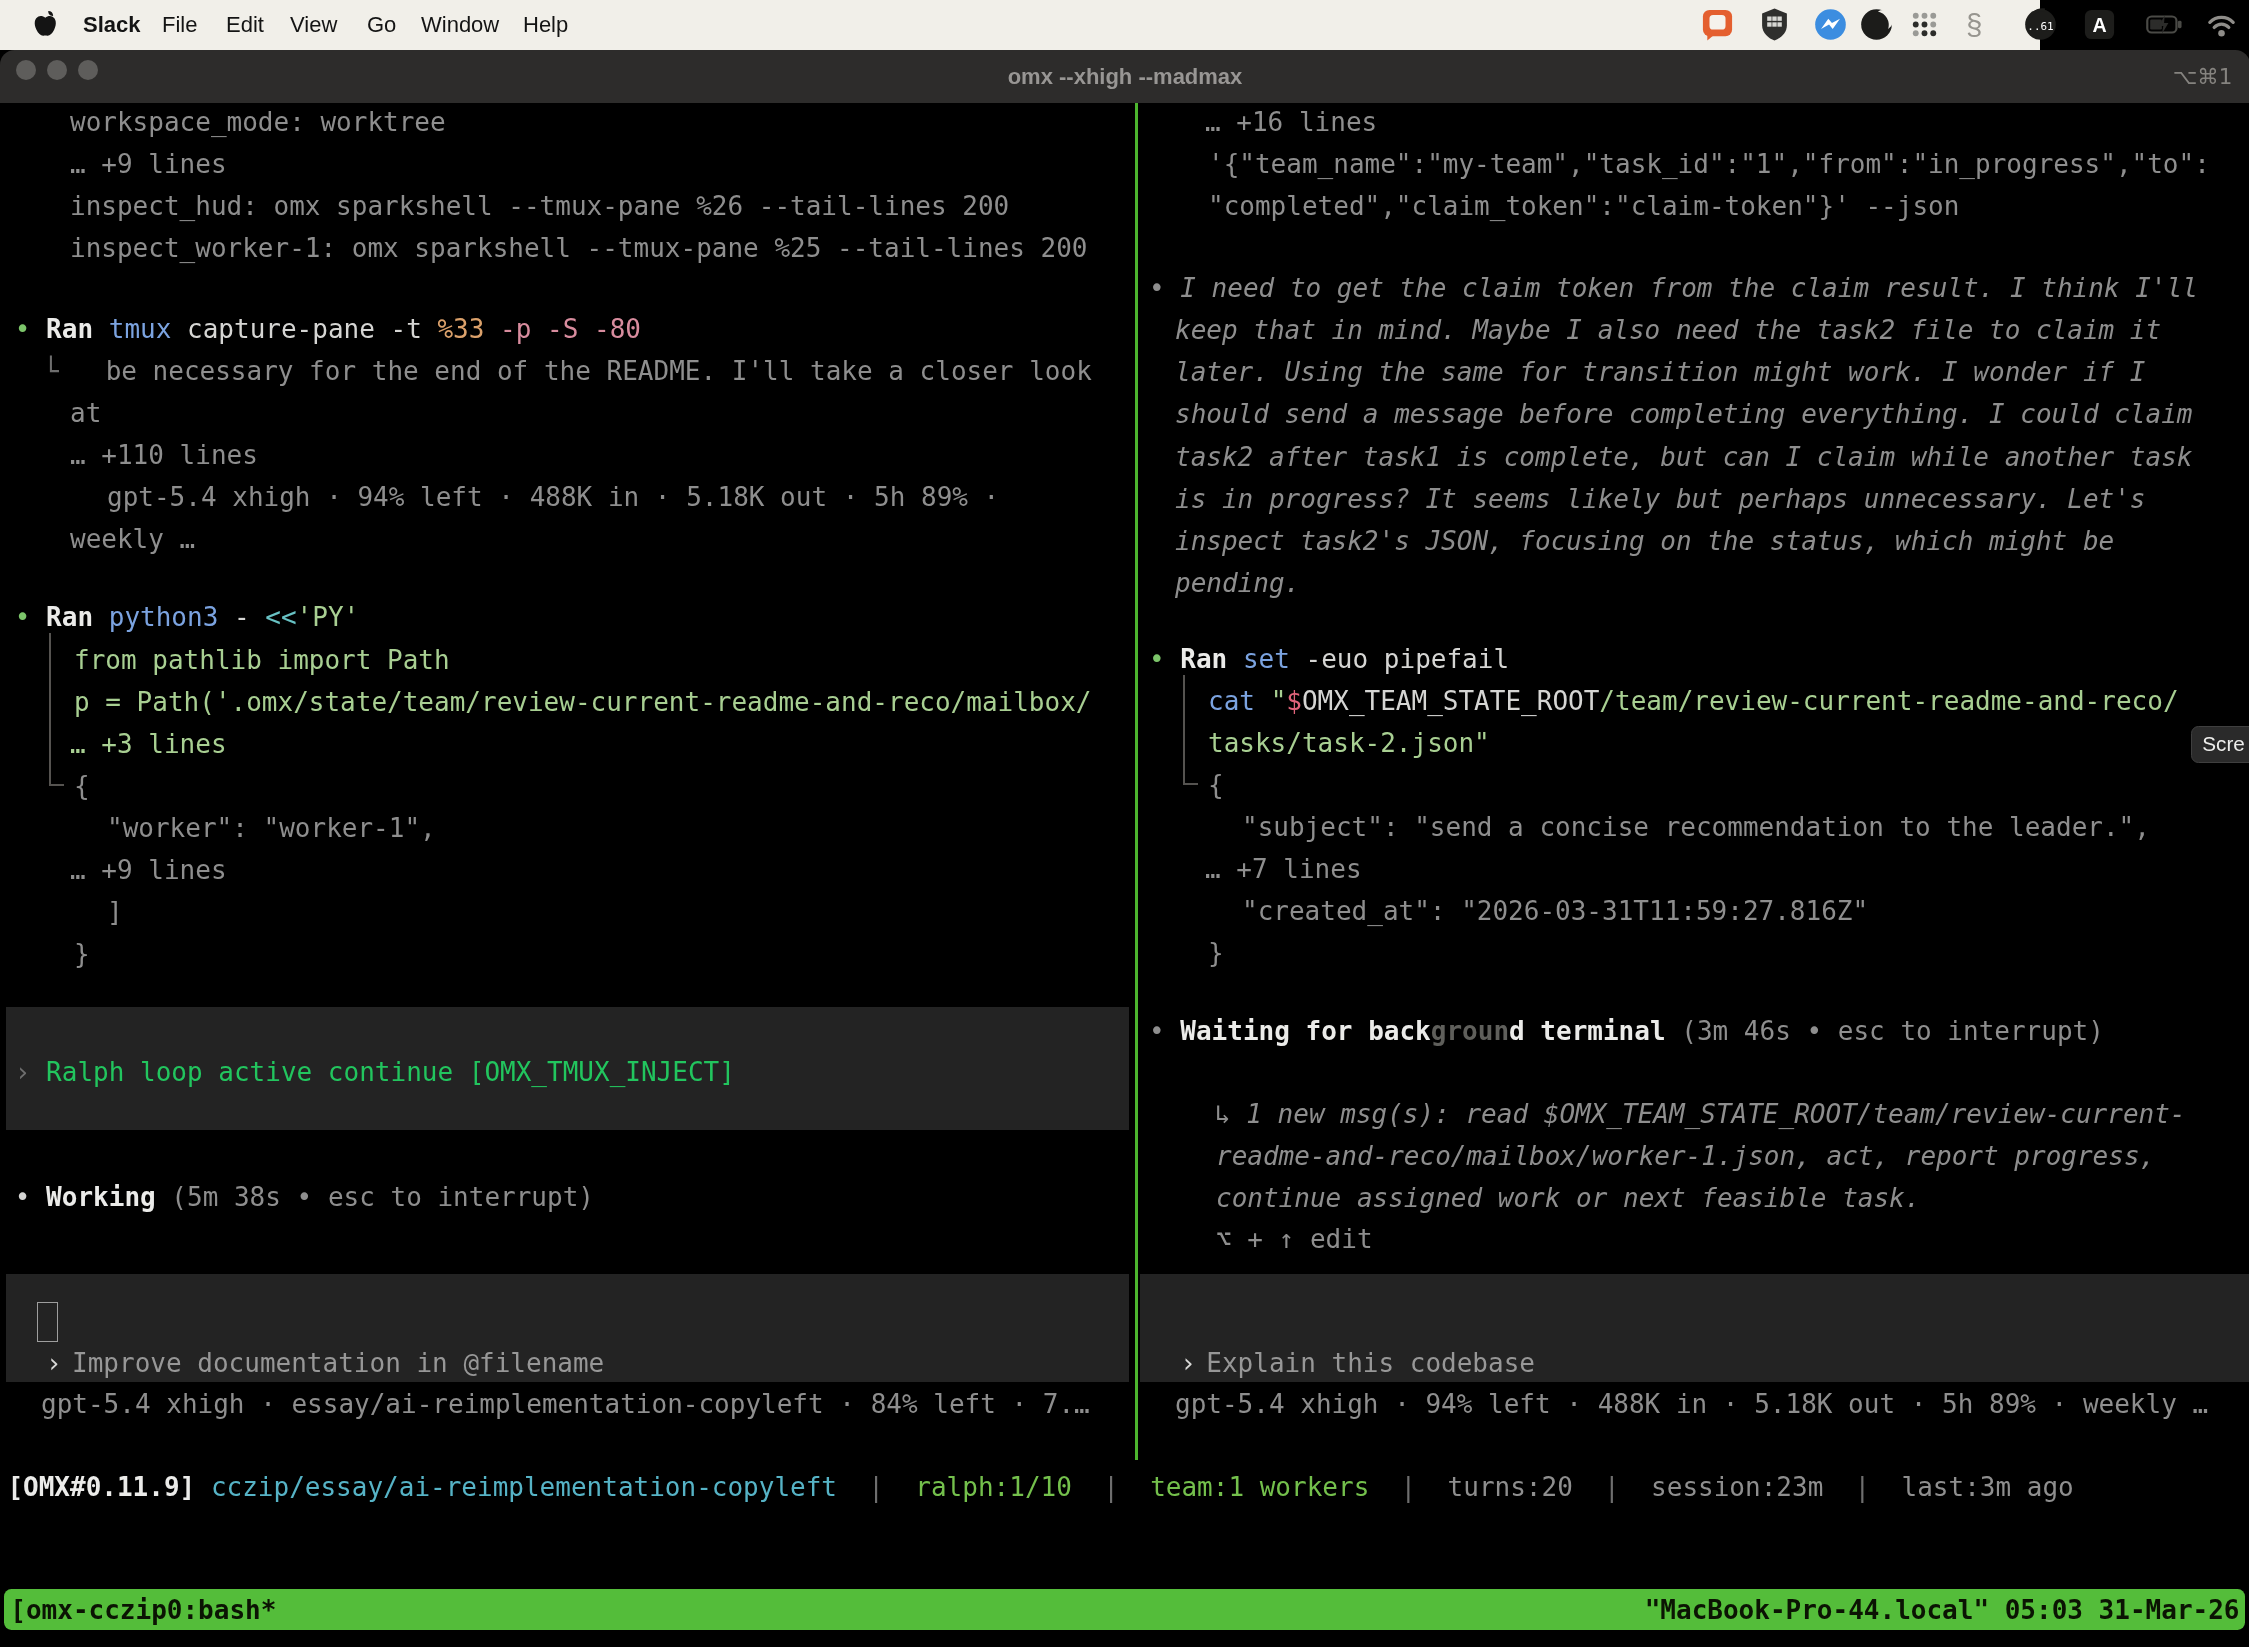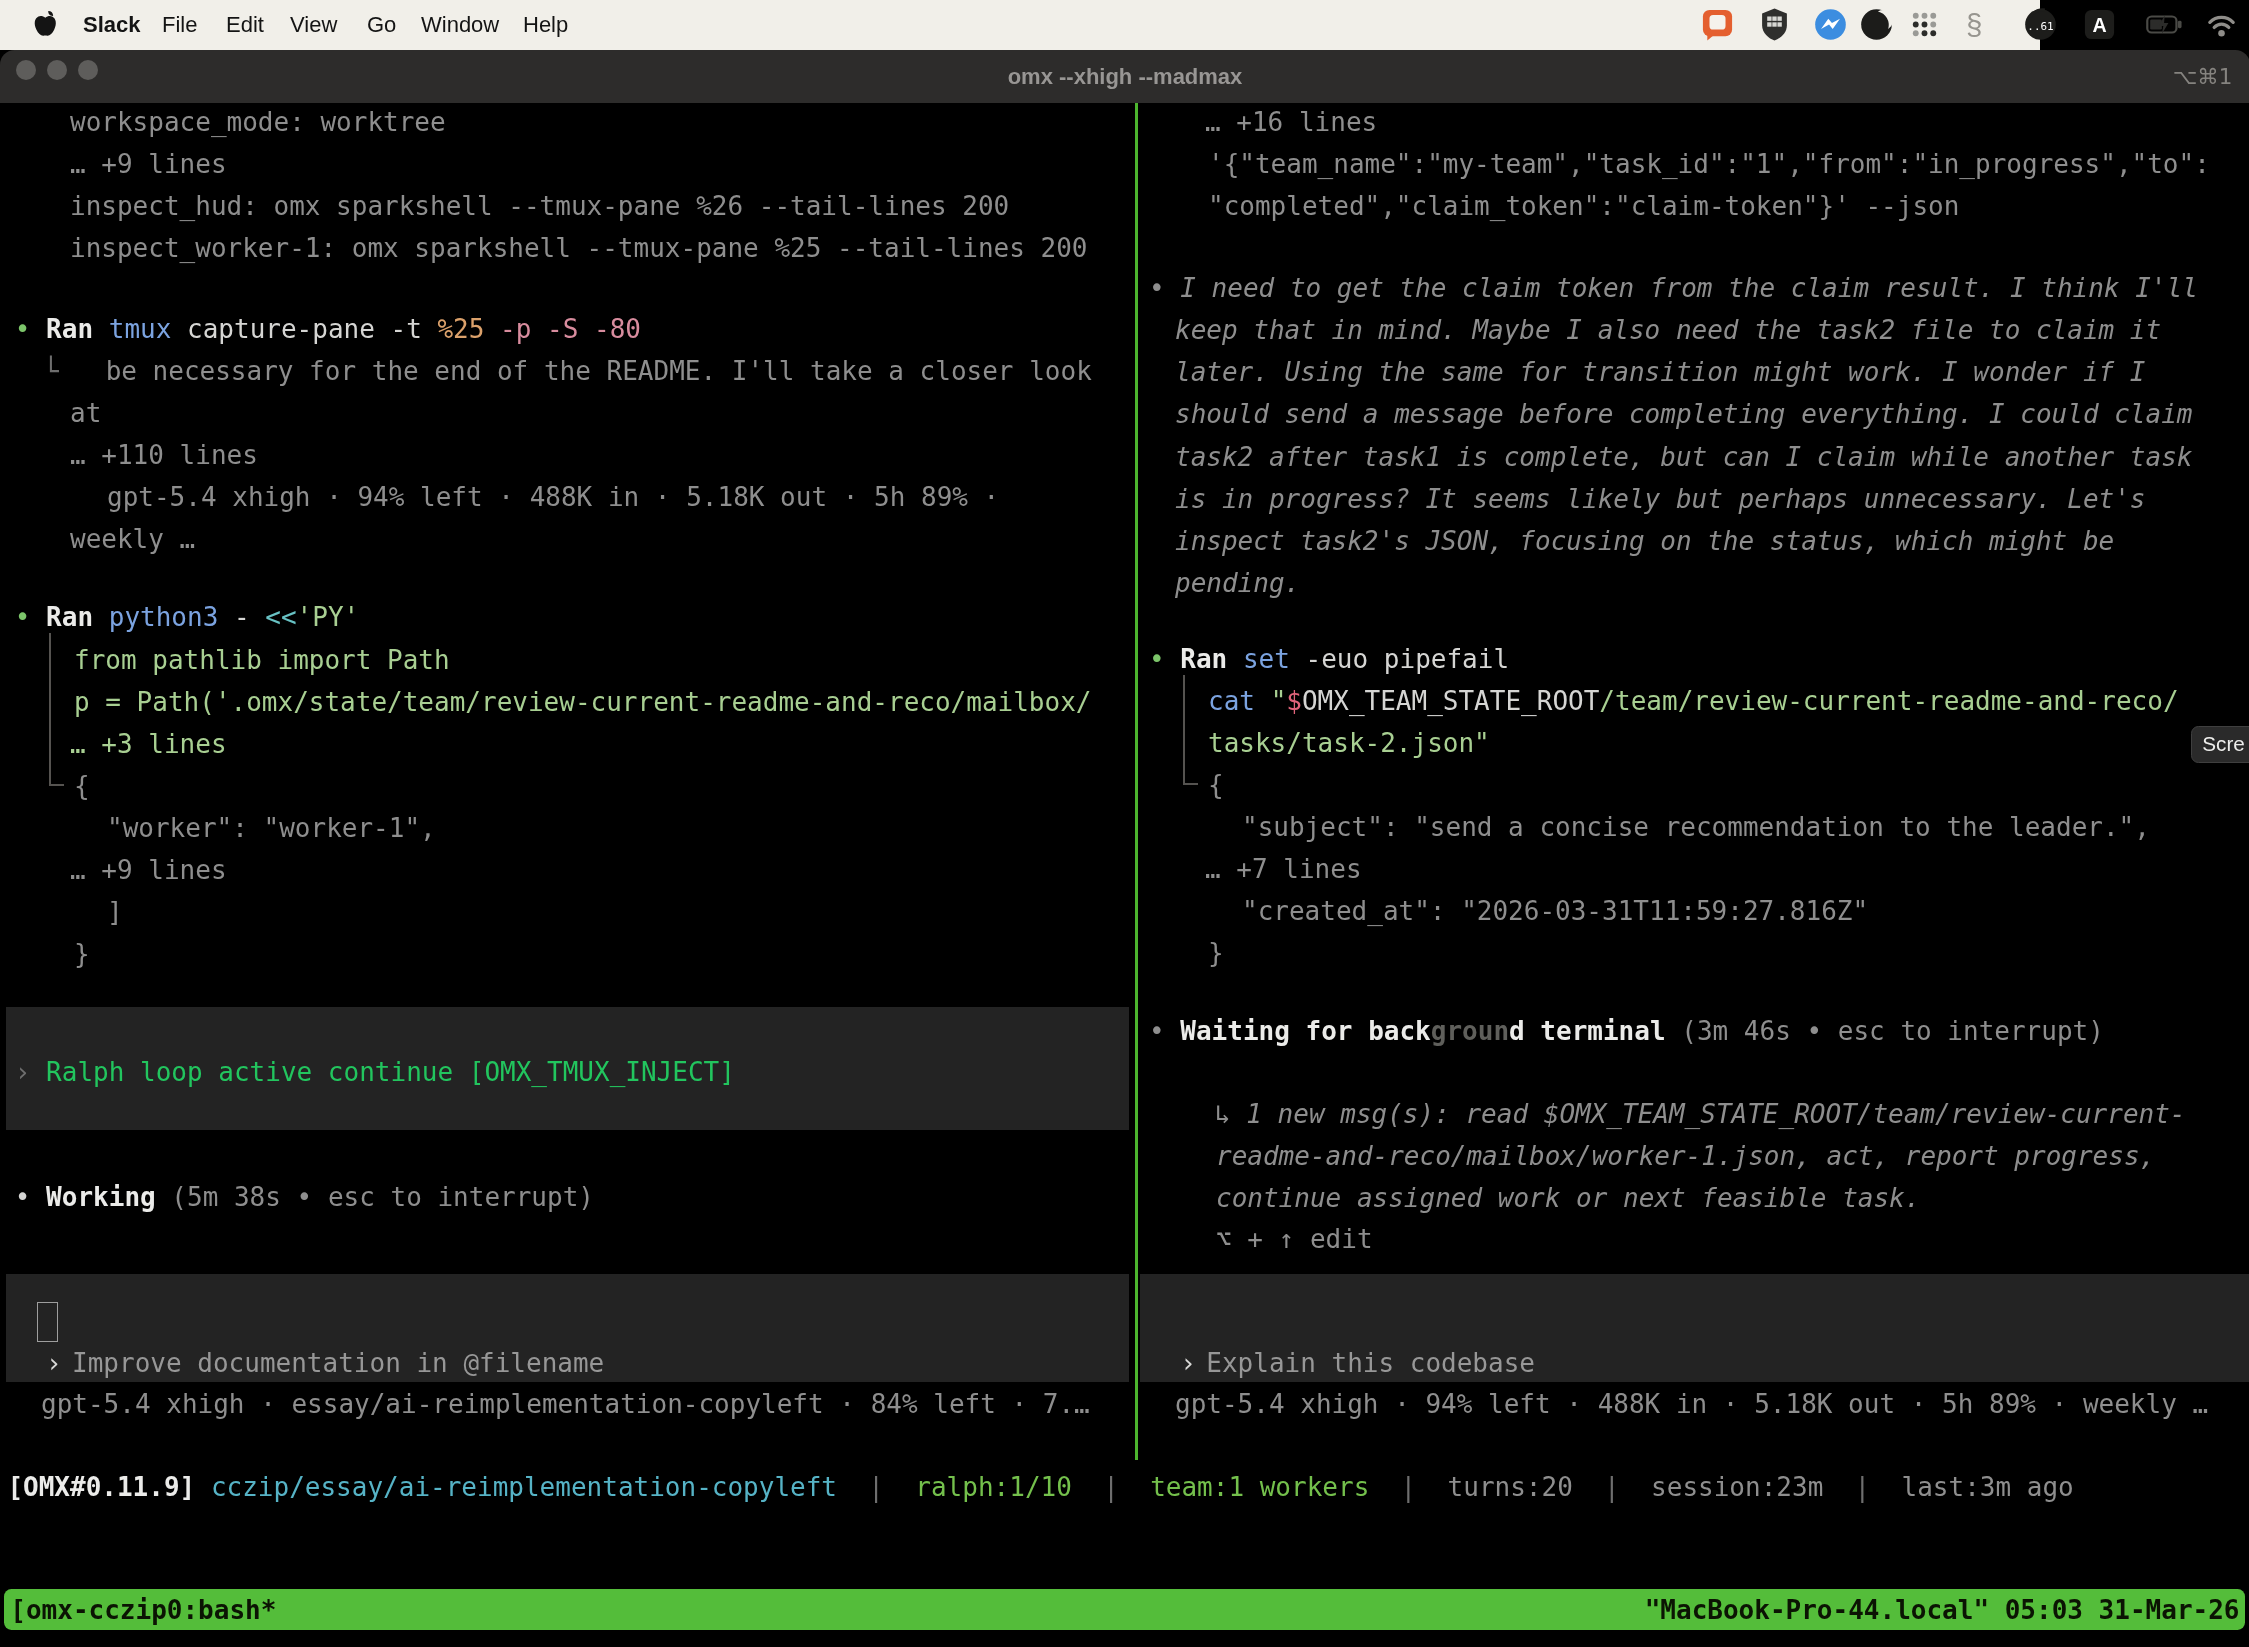--- a/index.html
+++ b/index.html
@@ -206,21 +206,21 @@
 <div class="connector" style="left:49px;top:633px;width:2.2px;height:152px;"></div>
 <div class="connector" style="left:49px;top:784px;width:14.8px;height:2.2px;"></div>
 <div class="connector" style="left:1183px;top:675px;width:2.2px;height:110px;"></div>
 <div class="connector" style="left:1183px;top:783px;width:14.8px;height:2.2px;"></div>
 
 <div id="left-lines">
     <div class="tl" style="left: 70px; top: 101px;"><span class="s-gray">workspace_mode: worktree</span></div>
     <div class="tl" style="left: 70px; top: 143px;"><span class="s-gray">… +9 lines</span></div>
     <div class="tl" style="left: 70px; top: 185px;"><span class="s-gray">inspect_hud: omx sparkshell --tmux-pane %26 --tail-lines 200</span></div>
     <div class="tl" style="left: 70px; top: 227px;"><span class="s-gray">inspect_worker-1: omx sparkshell --tmux-pane %25 --tail-lines 200</span></div>
-    <div class="tl" style="left: 14.8px; top: 308px;"><span class="s-gbul">• </span><span class="s-wb">Ran </span><span class="s-blue">tmux </span><span class="s-arg">capture-pane -t </span><span class="s-orange">%25 </span><span class="s-pink">-p </span><span class="s-pink">-S </span><span class="s-pink">-80</span></div>
+    <div class="tl" style="left: 14.8px; top: 308px;"><span class="s-gbul">• </span><span class="s-wb">Ran </span><span class="s-blue">tmux </span><span class="s-arg">capture-pane -t </span><span class="s-orange">%33 </span><span class="s-pink">-p </span><span class="s-pink">-S </span><span class="s-pink">-80</span></div>
     <div class="tl" style="left: 43px; top: 350px;"><span class="s-dim">└</span><span class="s-gray">   </span><span class="s-gray">be necessary for the end of the README. I'll take a closer look</span></div>
     <div class="tl" style="left: 70px; top: 392px;"><span class="s-gray">at</span></div>
     <div class="tl" style="left: 70px; top: 434px;"><span class="s-gray">… +110 lines</span></div>
     <div class="tl" style="left: 107px; top: 476px;"><span class="s-gray">gpt-5.4 xhigh · 94% left · 488K in · 5.18K out · 5h 89% ·</span></div>
     <div class="tl" style="left: 70px; top: 518px;"><span class="s-gray">weekly …</span></div>
     <div class="tl" style="left: 14.8px; top: 596px;"><span class="s-gbul">• </span><span class="s-wb">Ran </span><span class="s-blue">python3 </span><span class="s-arg">- </span><span class="s-teal">&lt;&lt;</span><span class="s-green">'PY'</span></div>
     <div class="tl" style="left: 74px; top: 639px;"><span class="s-green">from pathlib import Path</span></div>
     <div class="tl" style="left: 74px; top: 681px;"><span class="s-green">p = Path('.omx/state/team/review-current-readme-and-reco/mailbox/</span></div>
     <div class="tl" style="left: 70px; top: 723px; text-align: right;"><span class="s-green">… +3 lines</span></div>
     <div class="tl" style="left: 74px; top: 765px;"><span class="s-gray">{</span></div>

